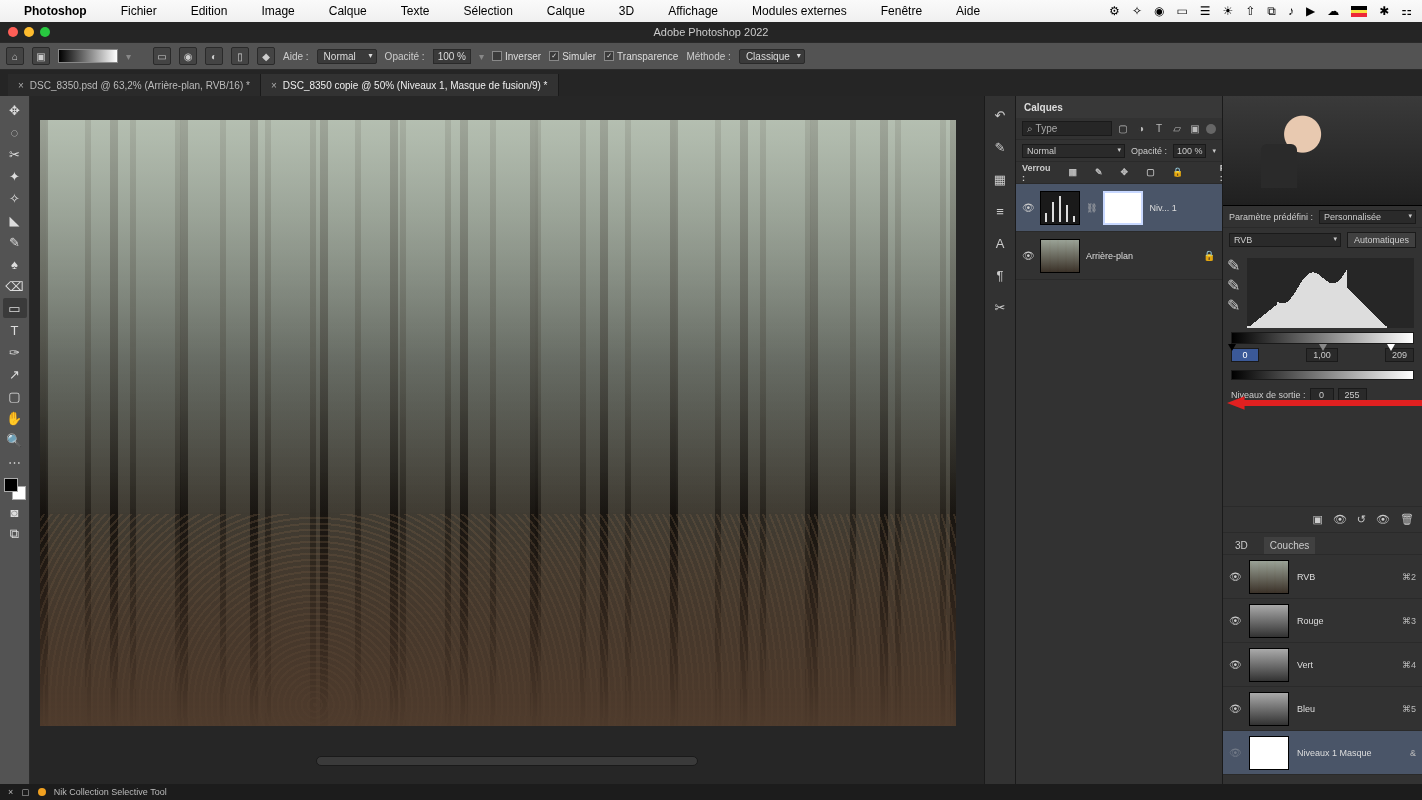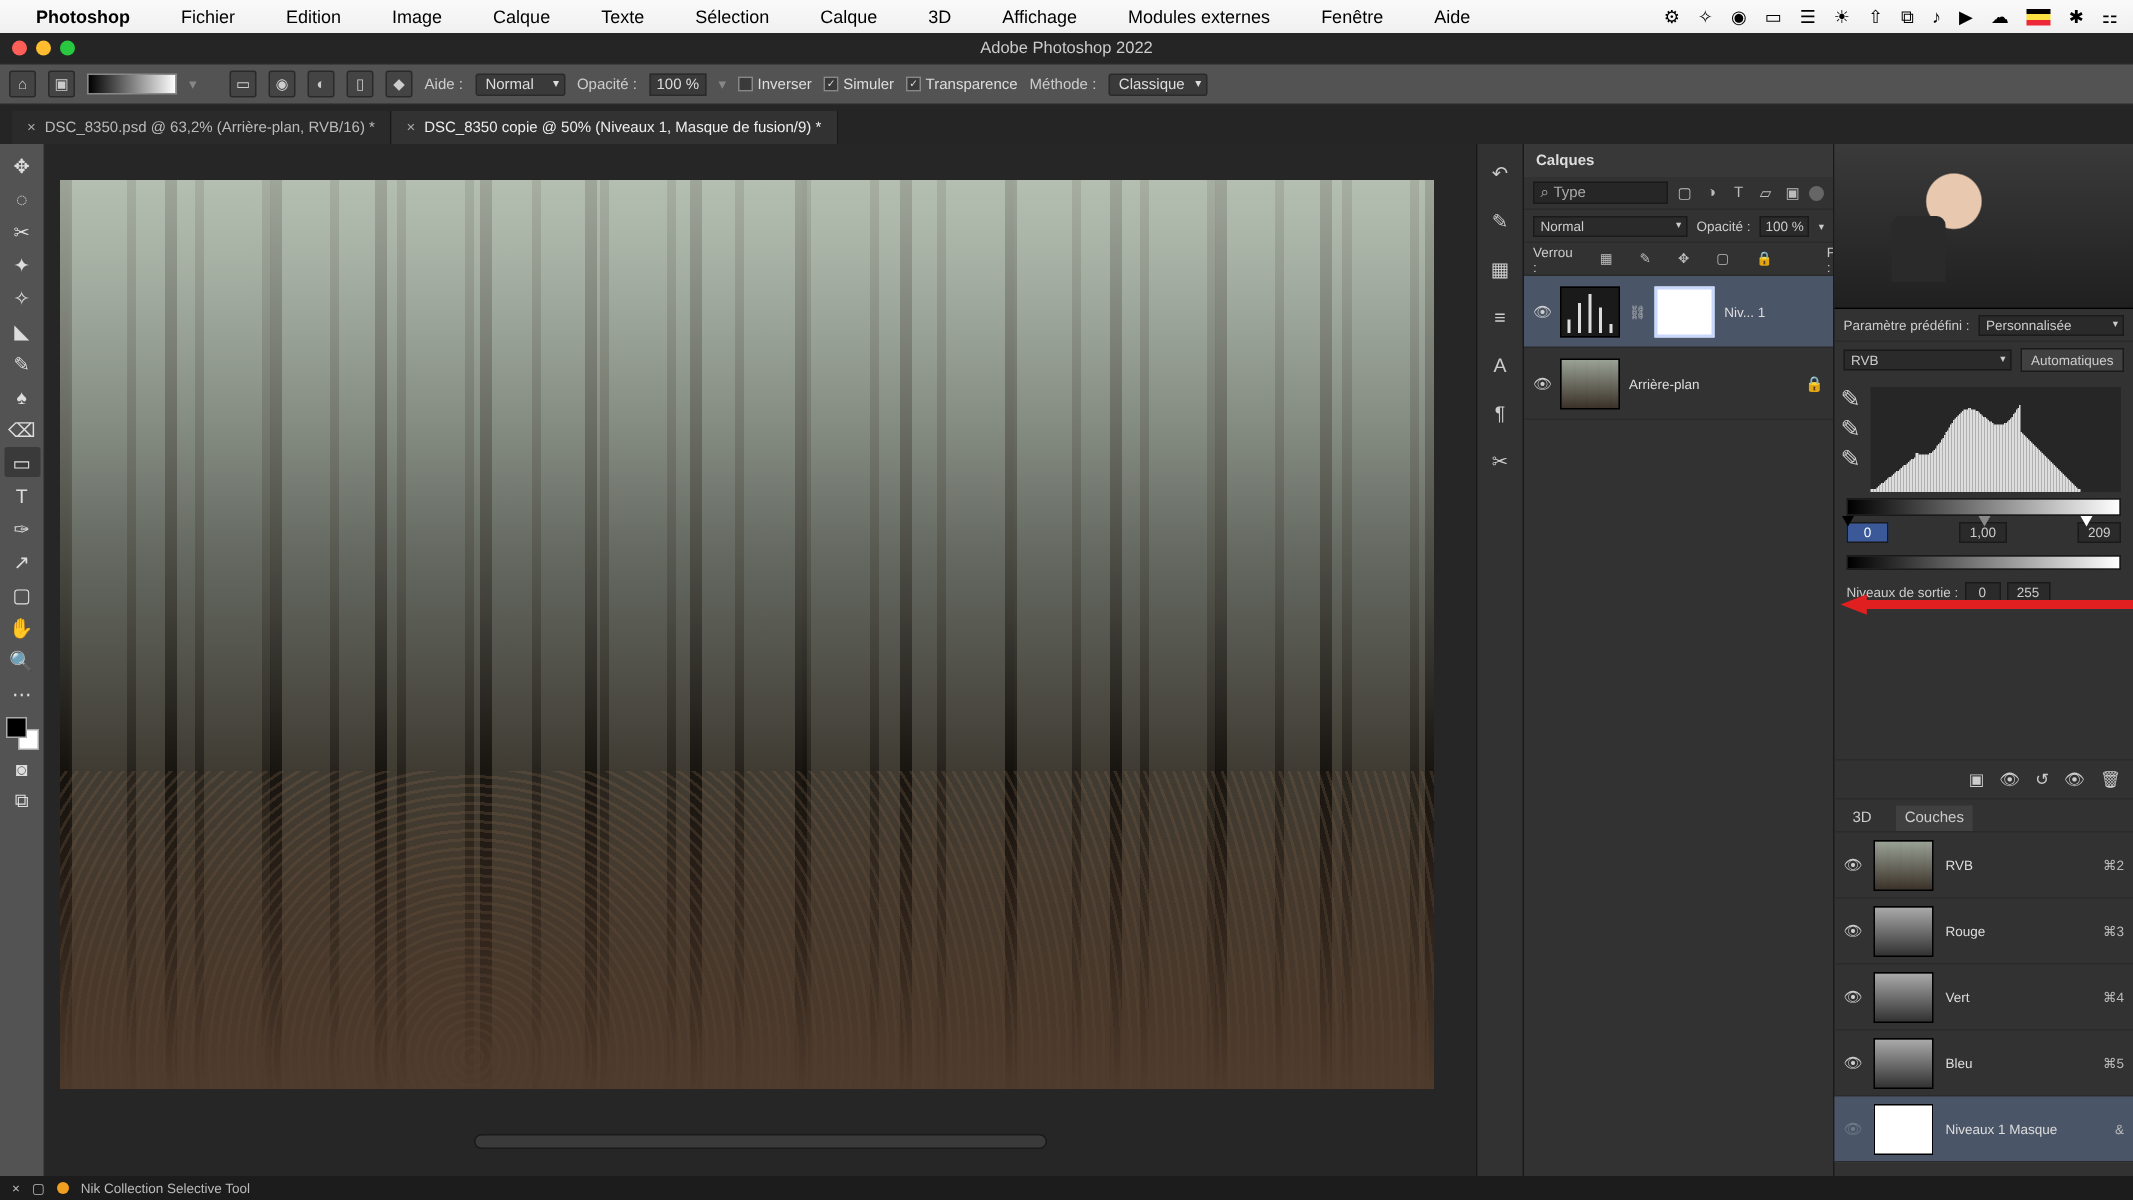--- a/index.html
+++ b/index.html
@@ -69,21 +69,21 @@
 .layers { width:206px; background:#323232; display:flex; flex-direction:column; }
 .panel-head { height:22px; background:#383838; padding:0 8px; font-size:10px; color:#ddd; display:flex; align-items:center; font-weight:600; }
 .filtrow { height:22px; display:flex; align-items:center; gap:4px; padding:0 6px; border-bottom:1px solid #2a2a2a; font-size:10px; }
 .srch { flex:1; background:#262626; border:1px solid #1a1a1a; height:15px; display:flex; align-items:center; padding:0 4px; color:#aaa; gap:3px;}
 .filtrow .fi { width:14px; height:14px; color:#bbb; font-size:10px; display:flex; align-items:center; justify-content:center; }
 .filtrow .sw { width:10px; height:10px; background:#666; border-radius:5px; }
 .blendrow { height:22px; display:flex; align-items:center; padding:0 6px; gap:6px; font-size:9px; color:#ccc; border-bottom:1px solid #2a2a2a; }
 .blendrow .sel { background:#2a2a2a; padding:1px 4px; flex:1; border:1px solid #1a1a1a; position:relative;}
 .blendrow .sel::after{content:"▾"; position:absolute; right:3px; font-size:7px;}
 .blendrow .pct { background:#2a2a2a; padding:1px 3px; border:1px solid #1a1a1a; }
-.lockrow { height:22px; display:flex; align-items:center; padding:0 6px; gap:18px; font-size:9px; color:#ccc; border-bottom:1px solid #2a2a2a;}
+.lockrow { height:22px; display:flex; align-items:center; padding:0 6px; gap:18px; font-size:9px; color:#ccc; border-bottom:1px solid #2a2a2a;font-weight:bold;}
 .lockrow .lic { width:12px; height:12px; color:#bbb; font-size:9px; }
 
 .layer { height:48px; display:flex; align-items:center; padding:0 6px; gap:6px; font-size:9px; color:#ddd; border-bottom:1px solid #2a2a2a; }
 .layer.sel { background:#4a5568; }
 .eye { width:12px; height:12px; color:#ccc; font-size:10px; }
 .thumb { width:40px; height:34px; background:#1a1a1a; border:1px solid #000; position:relative; }
 .thumb.histo { display:flex; align-items:flex-end; justify-content:space-around; padding:2px; }
 .thumb.histo span{width:2px; background:#ddd;}
 .thumb.mask { background:#fff; border:2px solid #c8d8ff; }
 .thumb.forest-sm { background:linear-gradient(rgba(180,190,175,0.8),rgba(60,50,40,0.9)), repeating-linear-gradient(90deg,#2a2520 0 2px, transparent 2px 8px); }

